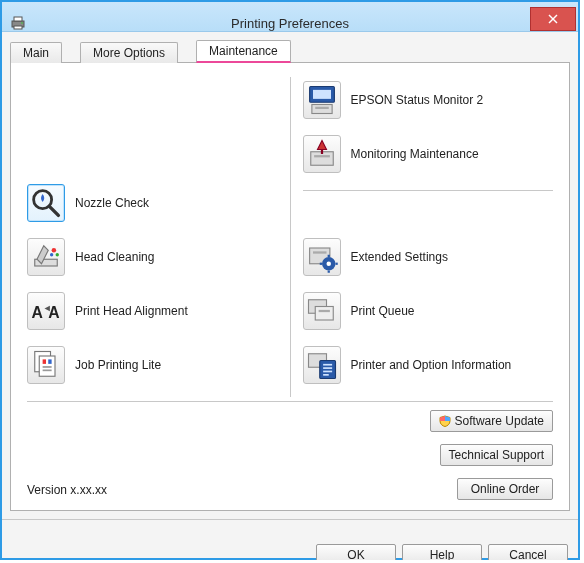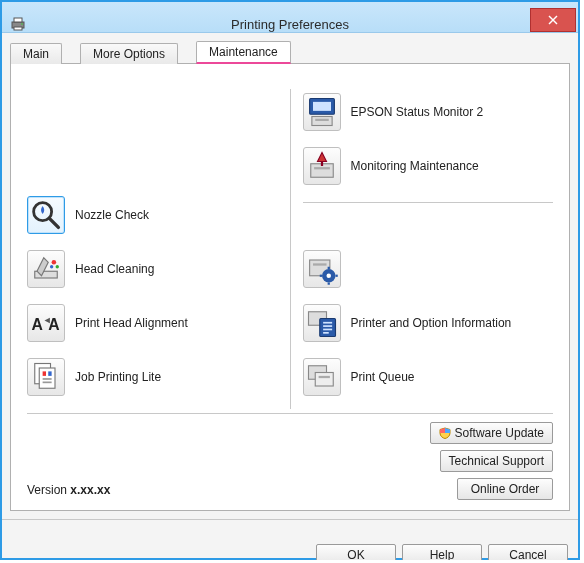--- a/index.html
+++ b/index.html
@@ -141,21 +141,21 @@
   .hrule-full {
     border: none;
     border-top: 1px solid #c8c8c8;
     margin: 4px 0 8px 0;
   }
 
   .right-buttons {
     display: flex;
     flex-direction: column;
     align-items: flex-end;
-    gap: 6px;
+    gap: 12px;
   }
   .btn {
     min-width: 96px;
     height: 22px;
     border: 1px solid #9a9a9a;
     background: linear-gradient(#fdfdfd, #e6e6e6);
     border-radius: 2px;
     cursor: pointer;
     display: inline-flex;
     align-items: center;
@@ -168,21 +168,21 @@
   .btn svg { margin-right: 4px; }
 
   .bottom-row {
     display: flex;
     align-items: flex-end;
   }
   .version {
     color: #222;
     padding-bottom: 3px;
   }
-  .version .num { font-weight: bold; }
+  .version .num { font-weight: normal; }
 
   .footer {
     height: 38px;
     border-top: 1px solid #c8c8c8;
     background: #f4f4f4;
     display: flex;
     align-items: center;
     justify-content: flex-end;
     gap: 6px;
     padding: 0 10px;
@@ -323,45 +323,46 @@
                   <circle cx="22" cy="22" r="6" fill="#2a5aa8"></circle>
                   <circle cx="22" cy="22" r="2" fill="#fff"></circle>
                   <g stroke="#2a5aa8" stroke-width="2">
                     <line x1="22" y1="14" x2="22" y2="16"></line>
                     <line x1="22" y1="28" x2="22" y2="30"></line>
                     <line x1="14" y1="22" x2="16" y2="22"></line>
                     <line x1="28" y1="22" x2="30" y2="22"></line>
                   </g>
                 </svg>
             </span>
+            <span class="lbl">Extended Settings</span>
+          </div>
+
+          <div class="entry">
+            <span class="icon">
+              <svg viewBox="0 0 32 32">
+                  <rect x="4" y="6" width="16" height="12" fill="#ddd" stroke="#888"></rect>
+                  <rect x="10" y="12" width="16" height="12" fill="#eee" stroke="#888"></rect>
+                  <rect x="13" y="15" width="10" height="2" fill="#aaa"></rect>
+                </svg>
+            </span>
+            <span class="lbl">Print Queue</span>
           </div>
 
           <div class="entry">
             <span class="icon">
               <svg viewBox="0 0 32 32">
                   <rect x="4" y="6" width="16" height="12" fill="#ddd" stroke="#888"></rect>
                   <rect x="14" y="12" width="14" height="16" rx="1" fill="#2a5aa8" stroke="#1a3a70"></rect>
                   <rect x="17" y="15" width="8" height="1.5" fill="#cfe3ff"></rect>
                   <rect x="17" y="18" width="8" height="1.5" fill="#cfe3ff"></rect>
                   <rect x="17" y="21" width="8" height="1.5" fill="#cfe3ff"></rect>
                   <rect x="17" y="24" width="5" height="1.5" fill="#cfe3ff"></rect>
                 </svg>
             </span>
             <span class="lbl">Printer and Option Information</span>
-          </div>
-
-          <div class="entry">
-            <span class="icon">
-              <svg viewBox="0 0 32 32">
-                  <rect x="4" y="6" width="16" height="12" fill="#ddd" stroke="#888"></rect>
-                  <rect x="10" y="12" width="16" height="12" fill="#eee" stroke="#888"></rect>
-                  <rect x="13" y="15" width="10" height="2" fill="#aaa"></rect>
-                </svg>
-            </span>
-            <span class="lbl">Print Queue</span>
           </div>
 
         </div>
       </div>
 
       <hr class="hrule-full">
 
       <div class="bottom-row">
         <div class="version">
           <span>Version </span><span class="num">x.xx.xx</span>

